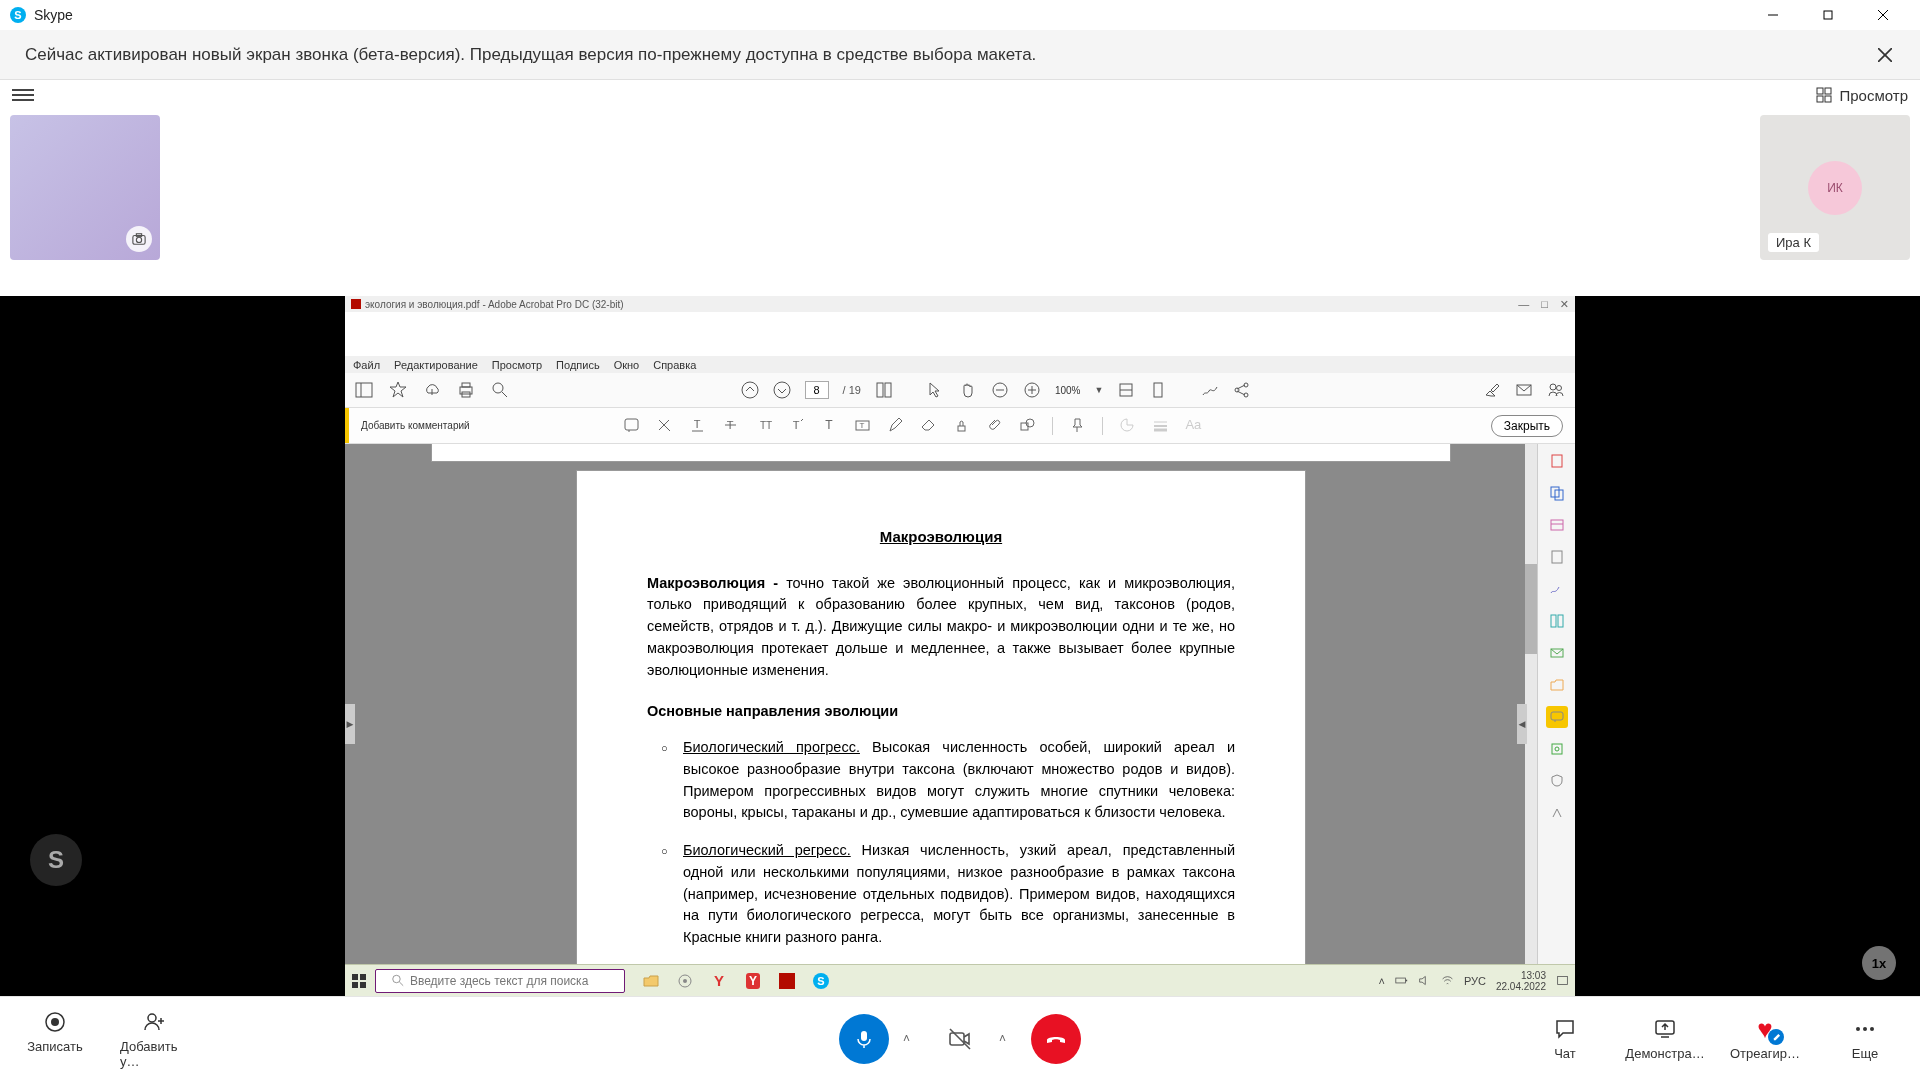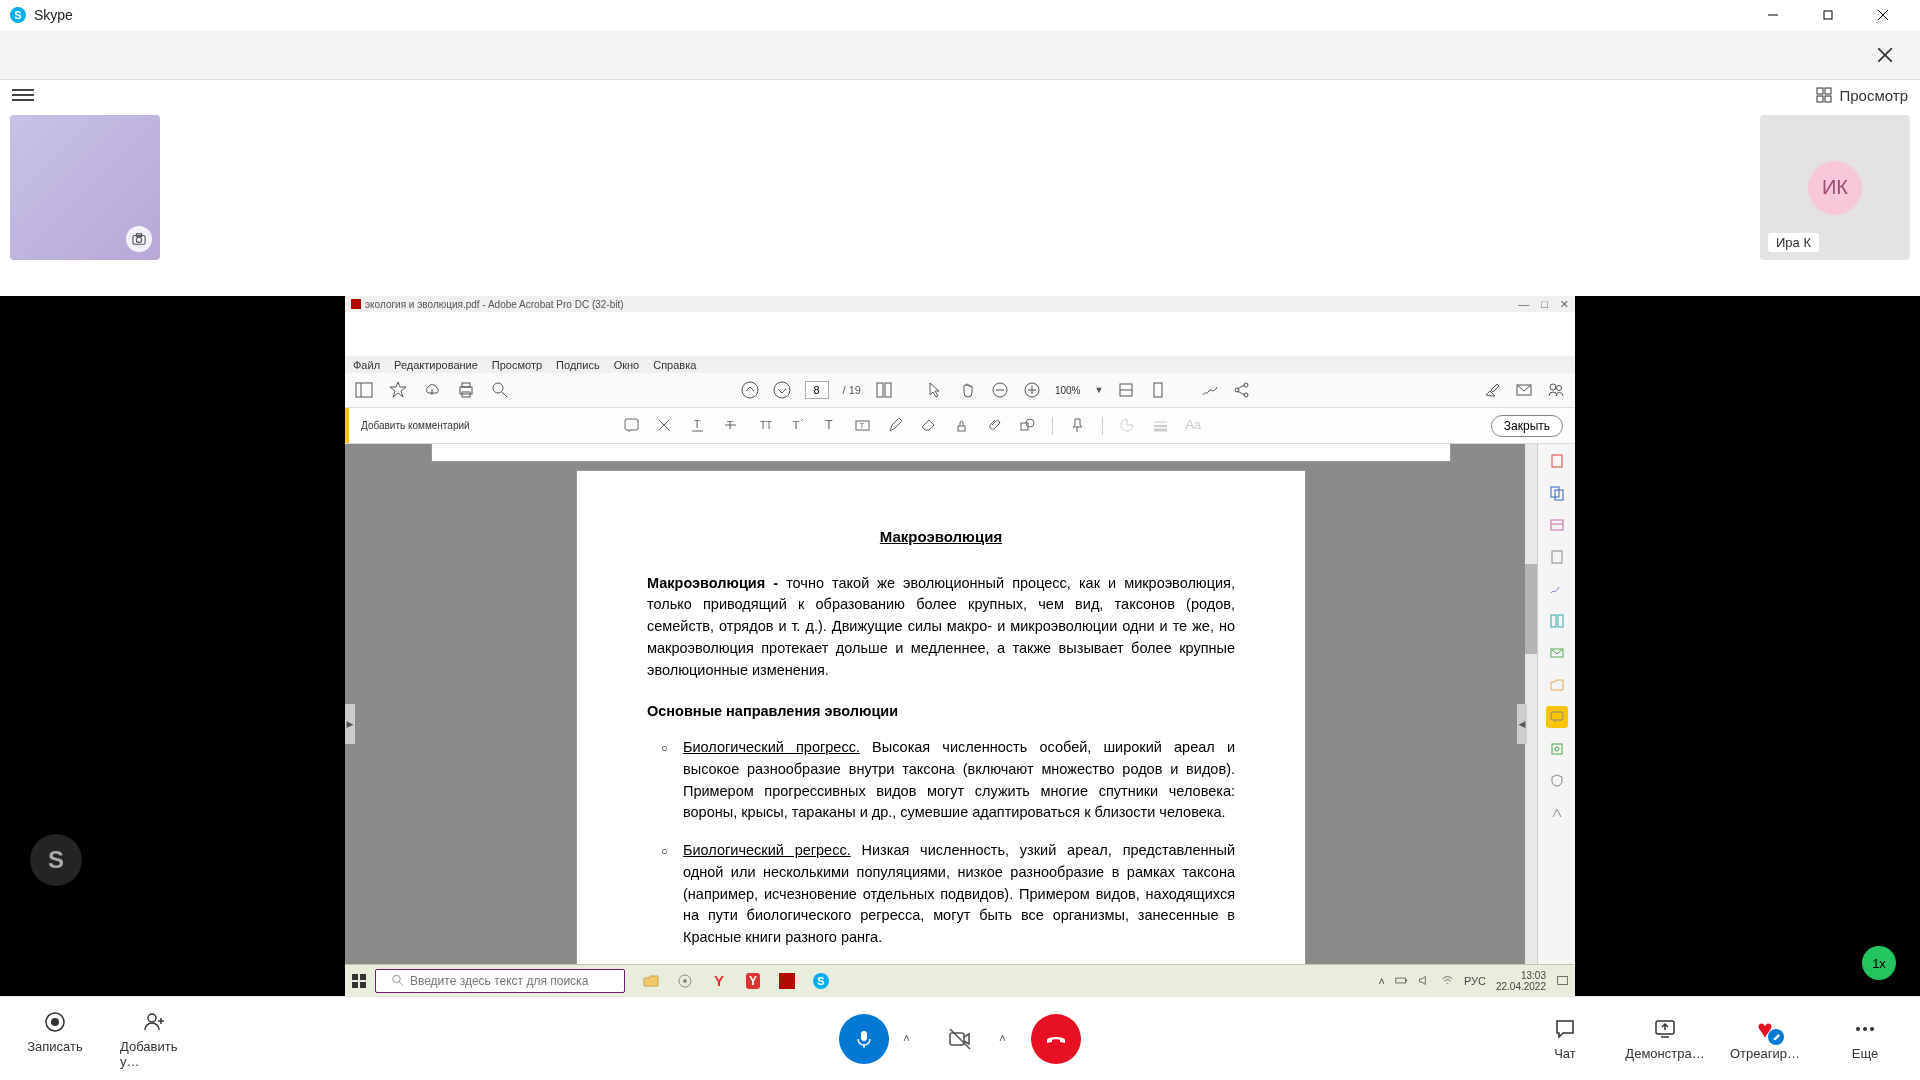--- a/index.html
+++ b/index.html
@@ -23,21 +23,21 @@
 .toprow .hamburger { width: 22px; height: 22px; display: flex; flex-direction: column; justify-content: center; gap: 3px; cursor: pointer; }
 .toprow .hamburger span { height: 2px; background: #444; }
 .toprow .scribble { margin-left: 15px; width: 150px; height: 20px; }
 .toprow .view { margin-left: auto; display: flex; align-items: center; gap: 7px; font-size: 15px; color: #333; cursor: pointer; }
 
 
 .thumbs { height: 180px; padding: 5px 10px; display: flex; gap: 12px; }
 .thumb { width: 150px; height: 145px; position: relative; border-radius: 4px; background: linear-gradient(135deg, #c7c2e6 0%, #b8a8d8 100%); }
 .thumb .snap { position: absolute; bottom: 8px; right: 8px; width: 26px; height: 26px; border-radius: 50%; background: rgba(255,255,255,0.85); display: flex; align-items: center; justify-content: center; }
 .thumb-right { margin-left: auto; width: 150px; height: 145px; border-radius: 4px; background: #e4e3e1; display: flex; flex-direction: column; align-items: center; justify-content: center; position: relative; }
-.thumb-right .avatar { width: 54px; height: 54px; border-radius: 50%; background: #f6c8d9; display: flex; align-items: center; justify-content: center; font-size: 20px; color: #9c4d6f; font-weight: 500; }
+.thumb-right .avatar { width: 54px; height: 54px; border-radius: 50%; background: #f6c8d9; display: flex; align-items: center; justify-content: center; font-size: 12px; color: #9c4d6f; font-weight: 500; }
 .thumb-right .nameplate { position: absolute; bottom: 8px; left: 8px; background: #fff; padding: 2px 8px; border-radius: 3px; font-size: 13px; color: #333; }
 
 
 .shared { position: absolute; top: 296px; left: 0; right: 0; height: 700px; background: #000; display: flex; }
 .shared .side { width: 345px; background: #000; }
 .shared .center { flex: 1; background: #fff; display: flex; flex-direction: column; position: relative; }
 
 
 .ac-title { height: 16px; background: #f0f0f0; display: flex; align-items: center; padding: 0 6px; font-size: 10px; color: #555; text-align: center; }
 .ac-title .pdf-ico { width: 10px; height: 10px; background: #b30b00; margin-right: 4px; }
@@ -106,21 +106,21 @@
 .skbar .center { position: absolute; left: 50%; transform: translateX(-50%); display: flex; align-items: center; gap: 14px; }
 .skbar .cbtn { width: 50px; height: 50px; border-radius: 50%; display: flex; align-items: center; justify-content: center; cursor: pointer; }
 .skbar .cbtn.mic { background: #0078d4; color: #fff; }
 .skbar .cbtn.cam { background: transparent; color: #555; }
 .skbar .cbtn.end { background: #e81123; color: #fff; }
 .skbar .chev { width: 18px; cursor: pointer; color: #666; font-size: 12px; }
 .skbar .right { margin-left: auto; }
 .skbar .heart { color: #e81123; font-size: 26px; position: relative; }
 .skbar .heart .edit { position: absolute; bottom: -3px; right: -6px; width: 16px; height: 16px; background: #0078d4; border-radius: 50%; display:flex; align-items:center; justify-content:center; }
 
-.speed-badge { position: absolute; right: 24px; bottom: 100px; width: 34px; height: 34px; border-radius: 50%; background: #22c55e; box-shadow: 0 1px 4px rgba(0,0,0,0.25); display: flex; align-items: center; justify-content: center; font-size: 13px; cursor: pointer; }
+.speed-badge { position: absolute; right: 24px; bottom: 100px; width: 34px; height: 34px; border-radius: 50%; background: #737373; box-shadow: 0 1px 4px rgba(0,0,0,0.25); display: flex; align-items: center; justify-content: center; font-size: 13px; cursor: pointer; font-weight: bold; }
 .ss-logo { position: absolute; left: 30px; bottom: 110px; width: 52px; height: 52px; border-radius: 50%; background: rgba(80,80,80,0.45); display: flex; align-items: center; justify-content: center; color: #aaa; font-size: 24px; font-weight: bold; }
 
 svg { display: block; }
 </style>
 </head>
 <body>
 
 <div class="titlebar">
   <div class="logo">S</div>
   <div class="title">Skype</div>
@@ -138,20 +138,21 @@
     <div class="win-btn">
         <svg viewBox="0 0 10 10">
           <line x1="0" y1="0" x2="10" y2="10" stroke="#000"></line>
           <line x1="10" y1="0" x2="0" y2="10" stroke="#000"></line>
         </svg>
       </div>
   </div>
 </div>
 
 <div class="banner">
+  <div class="msg">Сейчас активирован новый экран звонка (бета-версия). Предыдущая версия по-прежнему доступна в средстве выбора макета.</div>
   <div class="close">
       <svg width="14" height="14" viewBox="0 0 10 10">
         <line x1="0" y1="0" x2="10" y2="10" stroke="#333" stroke-width="1.2"></line>
         <line x1="10" y1="0" x2="0" y2="10" stroke="#333" stroke-width="1.2"></line>
       </svg>
     </div>
 </div>
 
 <div class="toprow">
   <div class="hamburger">

